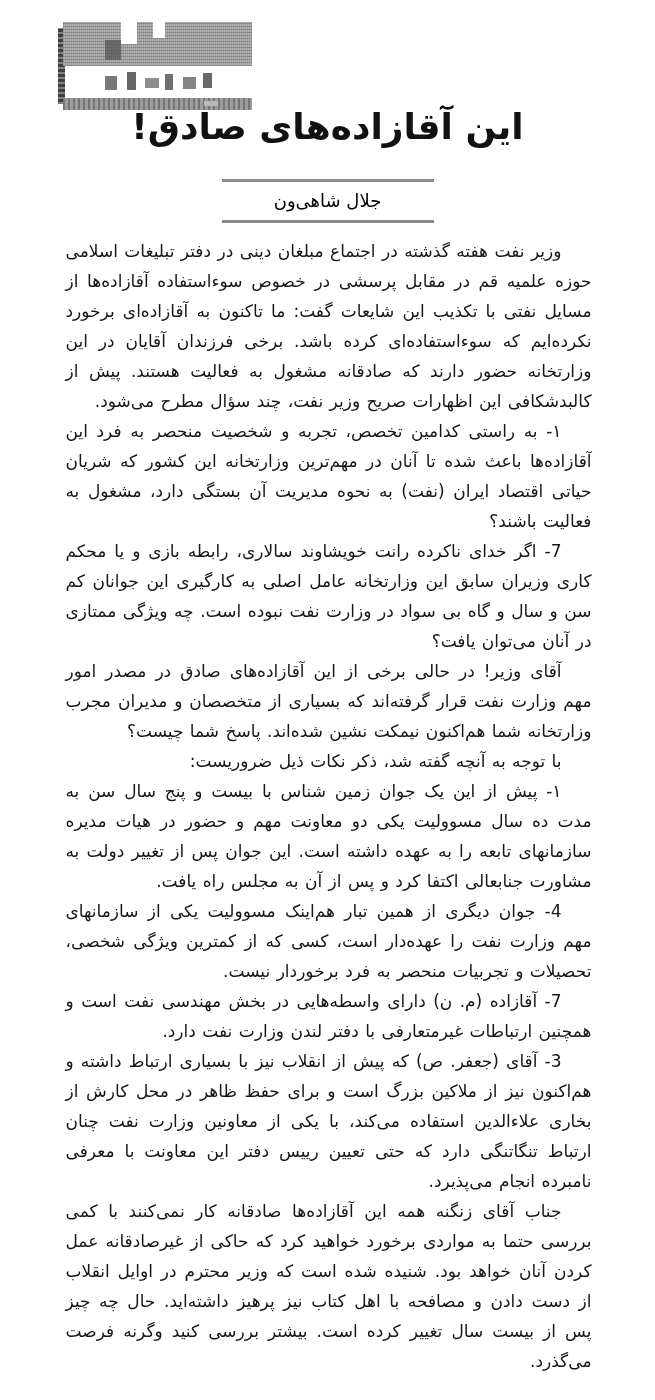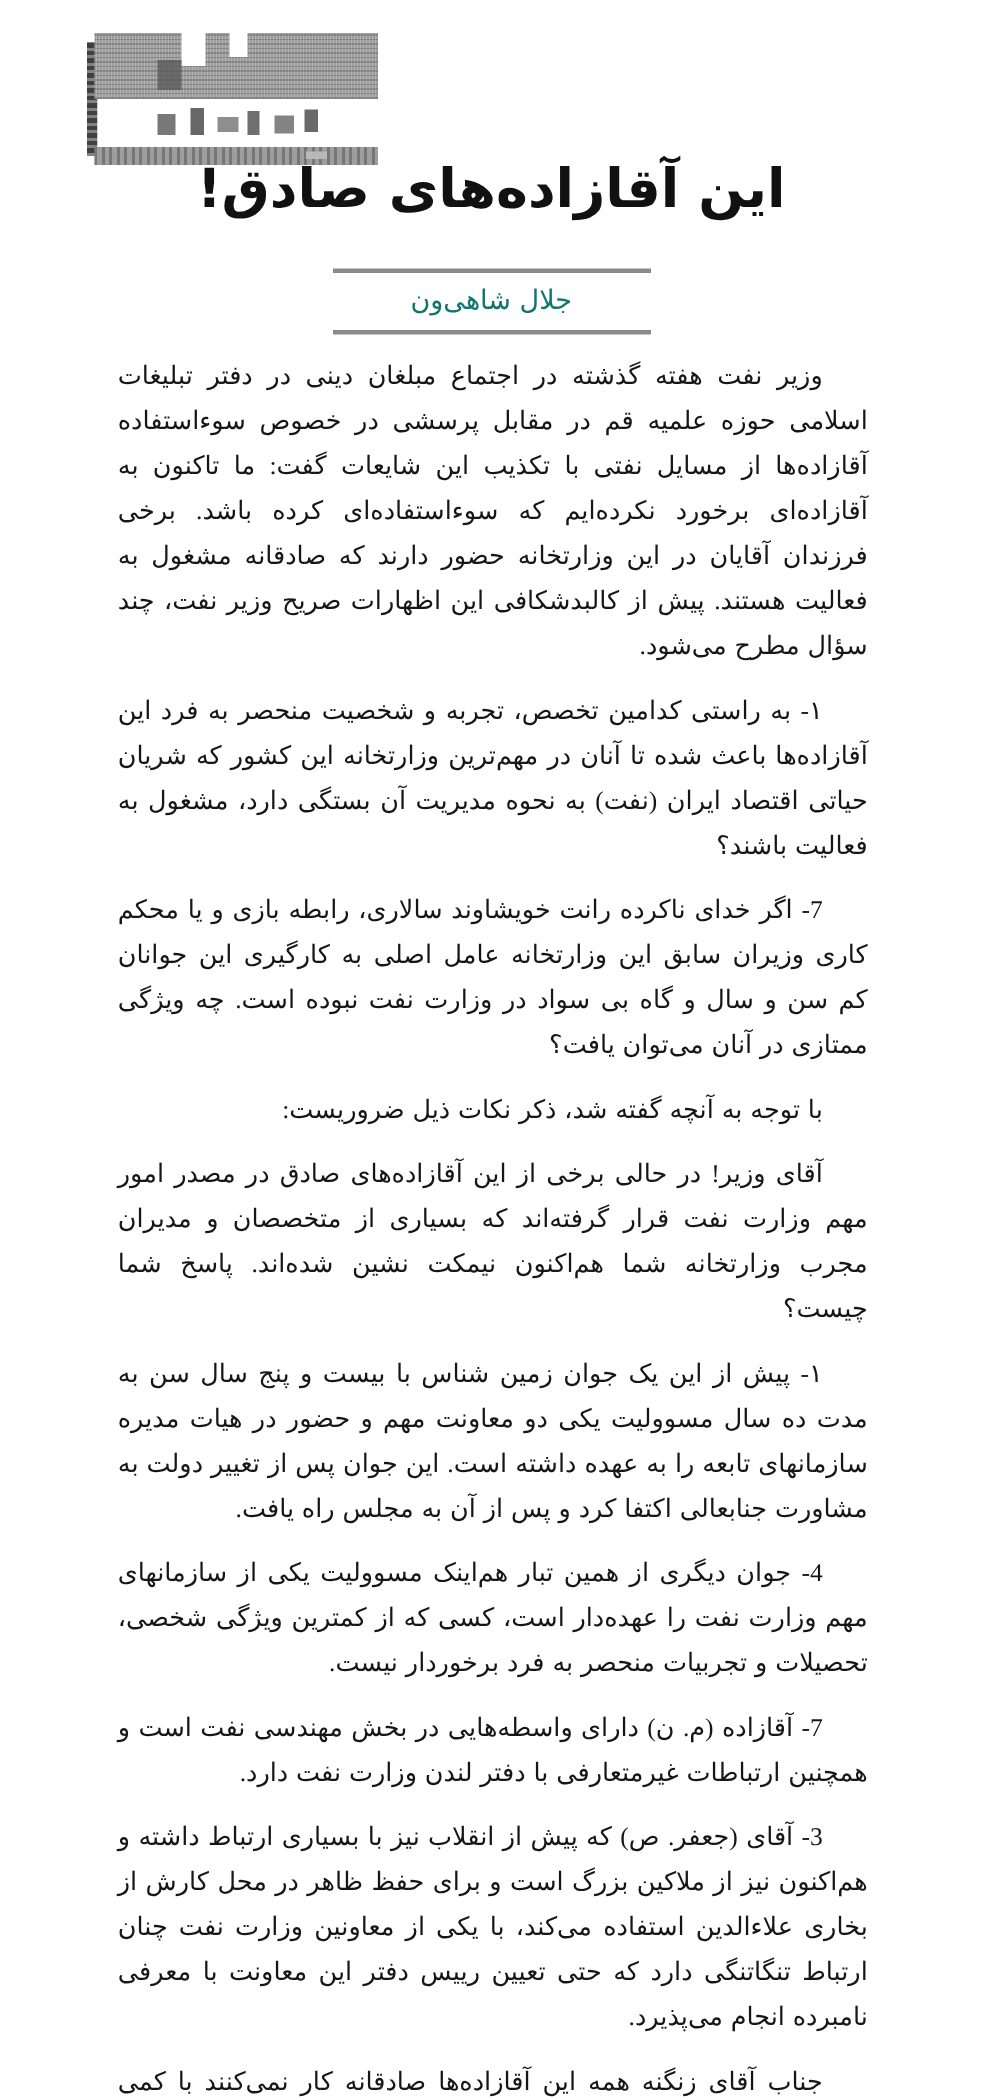--- a/index.html
+++ b/index.html
@@ -71,36 +71,35 @@
     color: #111;
   }
   .byline-box {
     width: 212px;
     margin: 30px auto 0;
     border-top: 3px solid #8a8a8a;
     border-bottom: 3px solid #8a8a8a;
     padding: 8px 0 9px;
     text-align: center;
     font-size: 18px;
-    color: #0f766e;
+    color: #000000;
   }
 
   
   .body-text {
     margin: 13px 10px 0 12px;
     font-size: 17px;
     line-height: 30px;
     text-align: justify;
     color: #161616;
   }
   .body-text p {
-    margin: 13px;
+    margin: 0;
     text-indent: 30px;
     word-spacing: 1px;
-    font-family: Liberation Serif, serif;
   }
 </style>
 </head>
 <body>
 
 <div class="page">
 
   <div class="logo">
     <div class="edge"></div>
     <div class="band-top">
@@ -124,22 +123,22 @@
   <h1 class="title">این آقازاده‌های صادق!</h1>
 
   <div class="byline-box">
     <span>جلال شاهی‌ون</span>
   </div>
 
   <div class="body-text">
     <p>وزیر نفت هفته گذشته در اجتماع مبلغان دینی در دفتر تبلیغات اسلامی حوزه علمیه قم در مقابل پرسشی در خصوص سوءاستفاده آقازاده‌ها از مسایل نفتی با تکذیب این شایعات گفت: ما تاکنون به آقازاده‌ای برخورد نکرده‌ایم که سوءاستفاده‌ای کرده باشد. برخی فرزندان آقایان در این وزارتخانه حضور دارند که صادقانه مشغول به فعالیت هستند. پیش از کالبدشکافی این اظهارات صریح وزیر نفت، چند سؤال مطرح می‌شود.</p>
     <p>۱- به راستی کدامین تخصص، تجربه و شخصیت منحصر به فرد این آقازاده‌ها باعث شده تا آنان در مهم‌ترین وزارتخانه این کشور که شریان حیاتی اقتصاد ایران (نفت) به نحوه مدیریت آن بستگی دارد، مشغول به فعالیت باشند؟</p>
     <p>7- اگر خدای ناکرده رانت خویشاوند سالاری، رابطه بازی و یا محکم کاری وزیران سابق این وزارتخانه عامل اصلی به کارگیری این جوانان کم سن و سال و گاه بی سواد در وزارت نفت نبوده است. چه ویژگی ممتازی در آنان می‌توان یافت؟</p>
+    <p>آقای وزیر! در حالی برخی از این آقازاده‌های صادق در مصدر امور مهم وزارت نفت قرار گرفته‌اند که بسیاری از متخصصان و مدیران مجرب وزارتخانه شما هم‌اکنون نیمکت نشین شده‌اند. پاسخ شما چیست؟</p>
     <p>با توجه به آنچه گفته شد، ذکر نکات ذیل ضروریست:</p>
-    <p>آقای وزیر! در حالی برخی از این آقازاده‌های صادق در مصدر امور مهم وزارت نفت قرار گرفته‌اند که بسیاری از متخصصان و مدیران مجرب وزارتخانه شما هم‌اکنون نیمکت نشین شده‌اند. پاسخ شما چیست؟</p>
     <p>۱- پیش از این یک جوان زمین شناس با بیست و پنج سال سن به مدت ده سال مسوولیت یکی دو معاونت مهم و حضور در هیات مدیره سازمانهای تابعه را به عهده داشته است. این جوان پس از تغییر دولت به مشاورت جنابعالی اکتفا کرد و پس از آن به مجلس راه یافت.</p>
     <p>4- جوان دیگری از همین تبار هم‌اینک مسوولیت یکی از سازمانهای مهم وزارت نفت را عهده‌دار است، کسی که از کمترین ویژگی شخصی، تحصیلات و تجربیات منحصر به فرد برخوردار نیست.</p>
     <p>7- آقازاده (م. ن) دارای واسطه‌هایی در بخش مهندسی نفت است و همچنین ارتباطات غیرمتعارفی با دفتر لندن وزارت نفت دارد.</p>
     <p>3- آقای (جعفر. ص) که پیش از انقلاب نیز با بسیاری ارتباط داشته و هم‌اکنون نیز از ملاکین بزرگ است و برای حفظ ظاهر در محل کارش از بخاری علاءالدین استفاده می‌کند، با یکی از معاونین وزارت نفت چنان ارتباط تنگاتنگی دارد که حتی تعیین رییس دفتر این معاونت با معرفی نامبرده انجام می‌پذیرد.</p>
     <p>جناب آقای زنگنه همه این آقازاده‌ها صادقانه کار نمی‌کنند با کمی بررسی حتما به مواردی برخورد خواهید کرد که حاکی از غیرصادقانه عمل کردن آنان خواهد بود. شنیده شده است که وزیر محترم در اوایل انقلاب از دست دادن و مصافحه با اهل کتاب نیز پرهیز داشته‌اید. حال چه چیز پس از بیست سال تغییر کرده است. بیشتر بررسی کنید وگرنه فرصت می‌گذرد.</p>
   </div>
 
 </div>
 
 </body></html>

